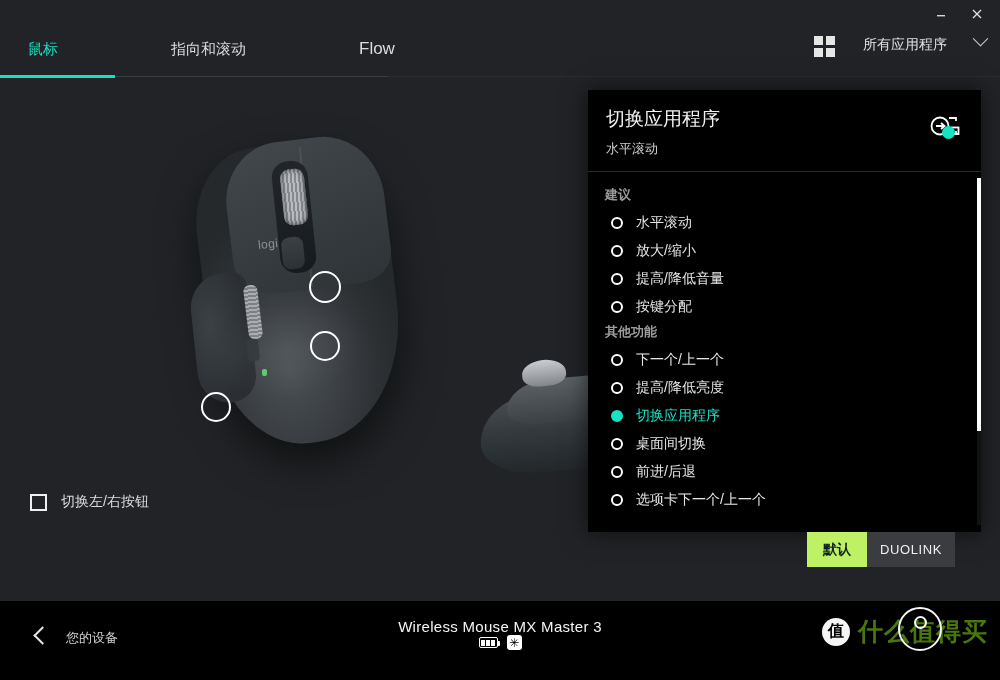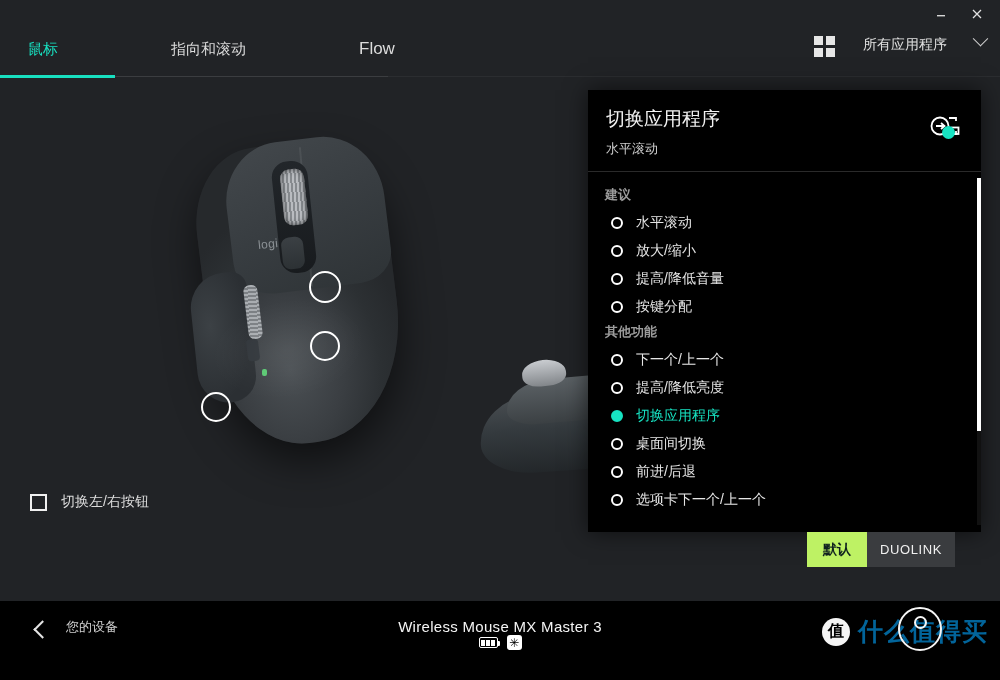--- a/index.html
+++ b/index.html
@@ -289,22 +289,22 @@
   }
   .toggle.default { width: 60px; background: #bef264; color: #10221f; font-weight: 700; }
   .toggle.duolink { width: 88px; background: #3a3c3f; color: #f0f0f0; letter-spacing: .6px; font-size: 13px; }
 
   
   .bottombar {
     position: absolute; left: 0; right: 0; bottom: 0; height: 79px;
     background: #000000;
   }
   .back-btn {
-    position: absolute; left: 36px; top: 17px;
-    display: flex; align-items: flex-end; gap: 17px; cursor: default;
+    position: absolute; left: 36px; top: 28px;
+    display: flex; align-items: flex-start; gap: 17px; cursor: default;
   }
   .back-chev {
     width: 11px; height: 11px;
     border-left: 2px solid #e4e4e4; border-bottom: 2px solid #e4e4e4;
     transform: rotate(45deg);
   }
   .back-label { font-size: 13px; color: #cfcfcf; }
 
   .device-center {
     position: absolute; left: 0; right: 0; top: 17px;
@@ -334,21 +334,21 @@
     position: absolute; right: 12px; top: 14px;
     display: flex; align-items: center; gap: 8px;
     opacity: .96;
   }
   .wm-badge {
     width: 28px; height: 28px; border-radius: 50%; background: #ffffff;
     color: #000; font-size: 16px; font-weight: 700;
     display: flex; align-items: center; justify-content: center;
   }
   .wm-text {
-    font-size: 25px; color: #0369a1; letter-spacing: 1px; font-weight: 600;
+    font-size: 25px; color: #4d7c0f; letter-spacing: 1px; font-weight: 600;
   }
   .wm-ring {
     position: absolute; right: 46px; top: -8px;
     width: 40px; height: 40px; border: 2px solid #ffffff; border-radius: 50%;
   }
   .wm-ring-dot {
     position: absolute; right: 61px; top: 1px;
     width: 9px; height: 9px; border: 2px solid #ffffff; border-radius: 50%;
   }
 </style>

